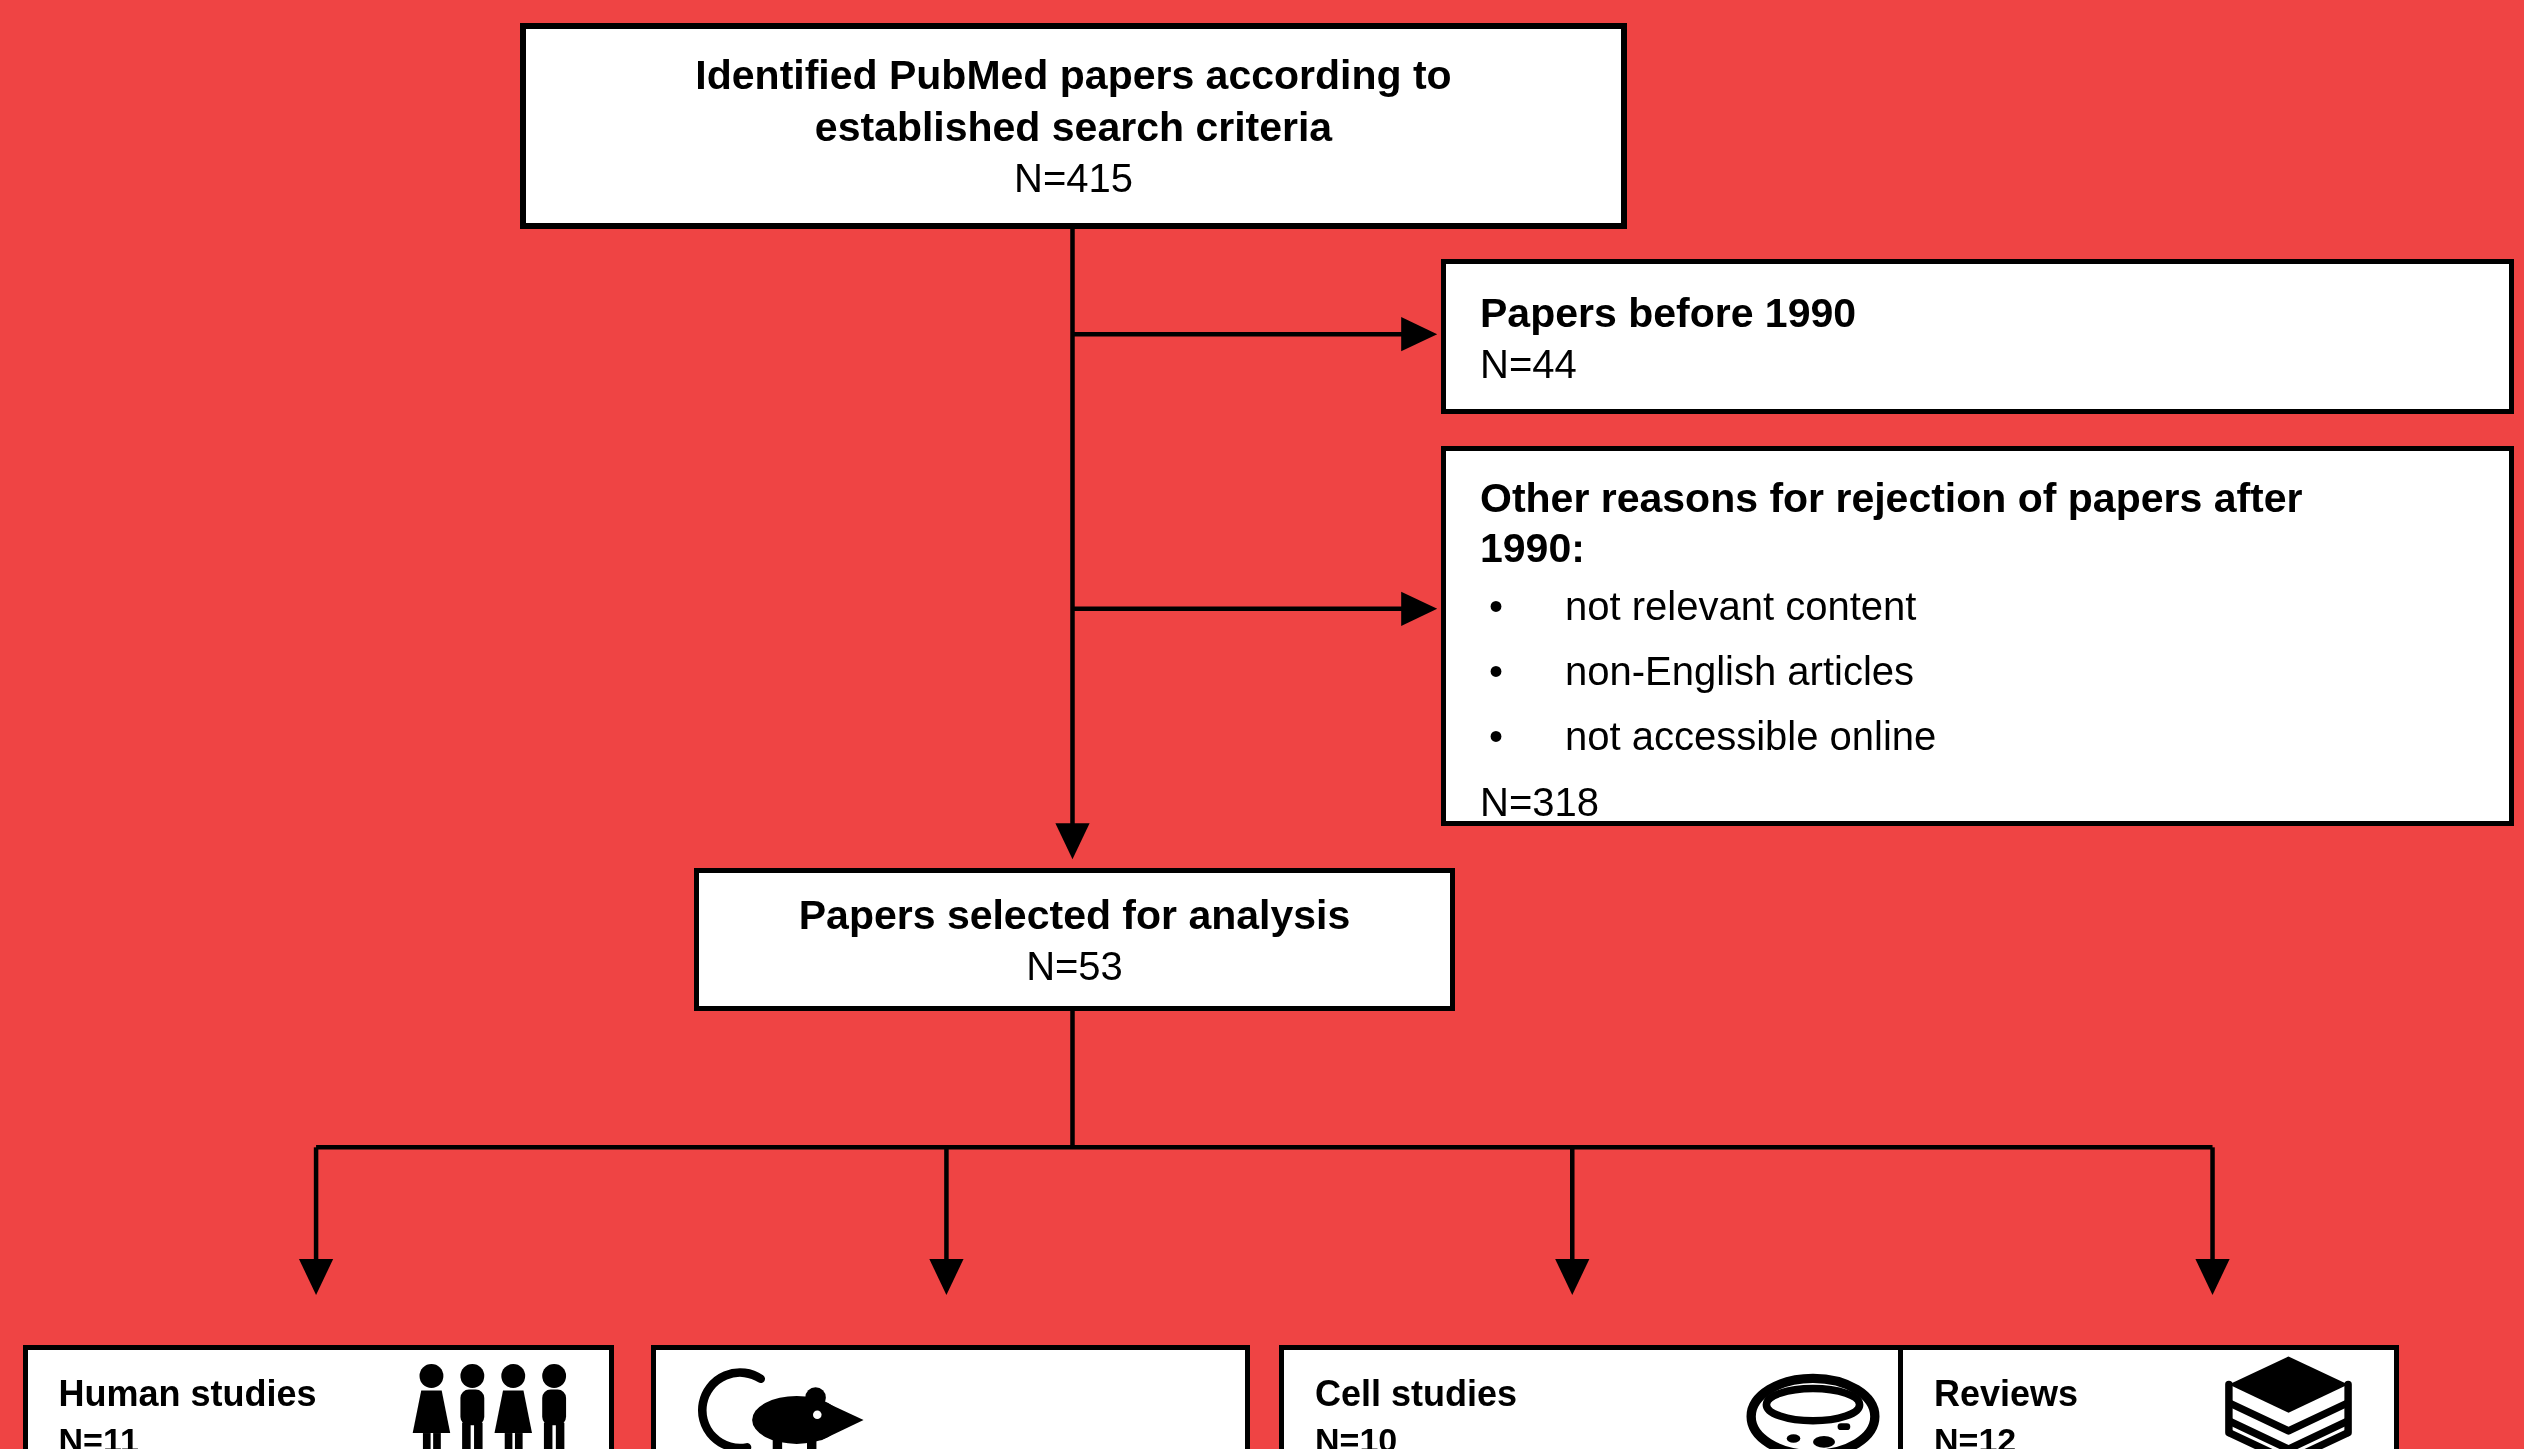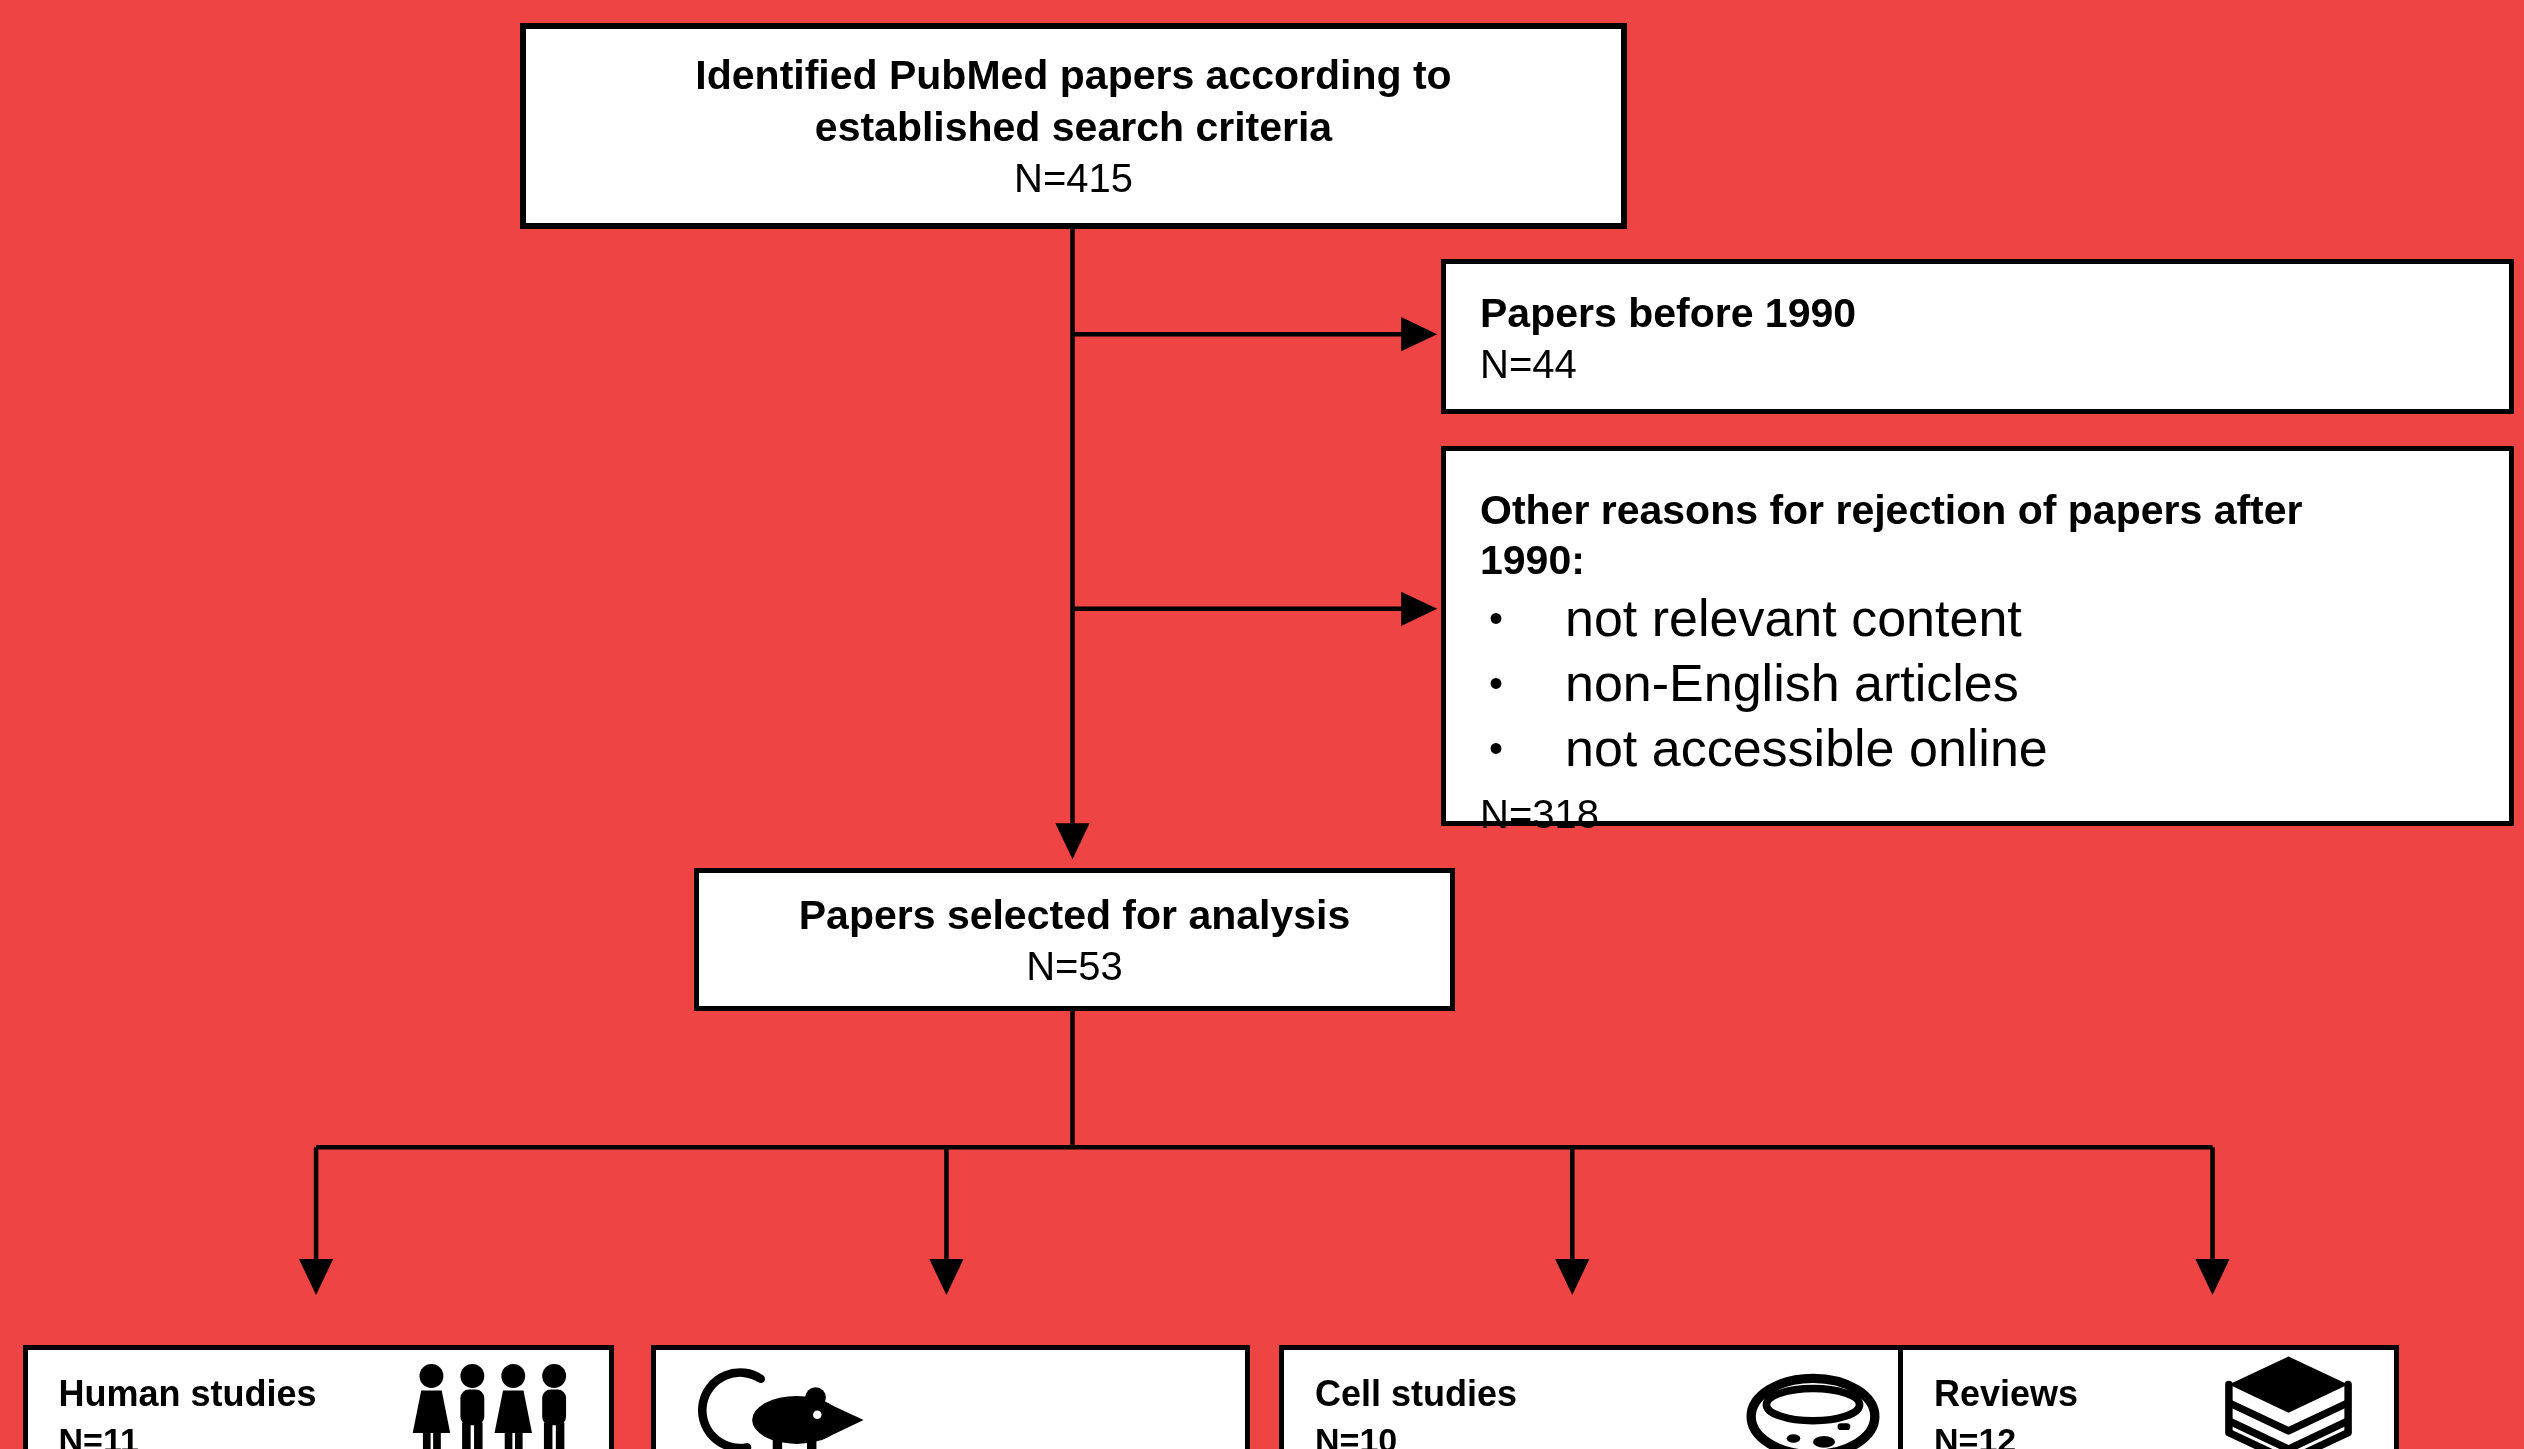--- a/index.html
+++ b/index.html
@@ -17,25 +17,25 @@
   .center-box { display:flex; flex-direction:column; align-items:center; justify-content:center; text-align:center; }
   .title { font-weight:bold; font-size:41px; line-height:52px; }
   .nline { font-weight:normal; font-size:40px; line-height:50px; }
   .block { display:block; }
 
   .box-identified { left:520px; top:22.5px; width:1107px; height:206px; border-width:6.3px; }
   .box-selected   { left:694px; top:868px; width:761px; height:143px; }
 
   .box-reject1 { left:1441px; top:259px; width:1073px; height:155px; padding:23.4px 34px; }
   .box-reject2 { left:1441px; top:446px; width:1073px; height:380px; padding:21.6px 34px; }
-  .box-reject2 .title { line-height:50px;margin-top:12px; }
+  .box-reject2 .title { line-height:50px; }
   .bullet-list { margin-top:9px; }
   .bullet-row { display:flex; align-items:flex-start; line-height:49px; margin-bottom:16px; }
   .bullet-marker { width:76px; padding-left:9px; font-size:40px; }
-  .bullet-text { font-size:52px; }
+  .bullet-text { font-size:40px; }
 
   .cat-box { top:1345px; height:142px; display:flex; align-items:center;
              justify-content:space-between; padding:0 31px; }
   .box-human   { left:22.5px;   width:591px; }
   .box-animal  { left:651px;  width:599px; }
   .box-cell    { left:1279px; width:642px; }
   .box-reviews { left:1898px; width:501px; }
   .cat-title { font-weight:bold; font-size:36px; line-height:49px; }
   .cat-n     { font-weight:bold; font-size:34px; line-height:45px; }
   .cat-icon { flex:0 0 auto; display:flex; align-items:center; }

